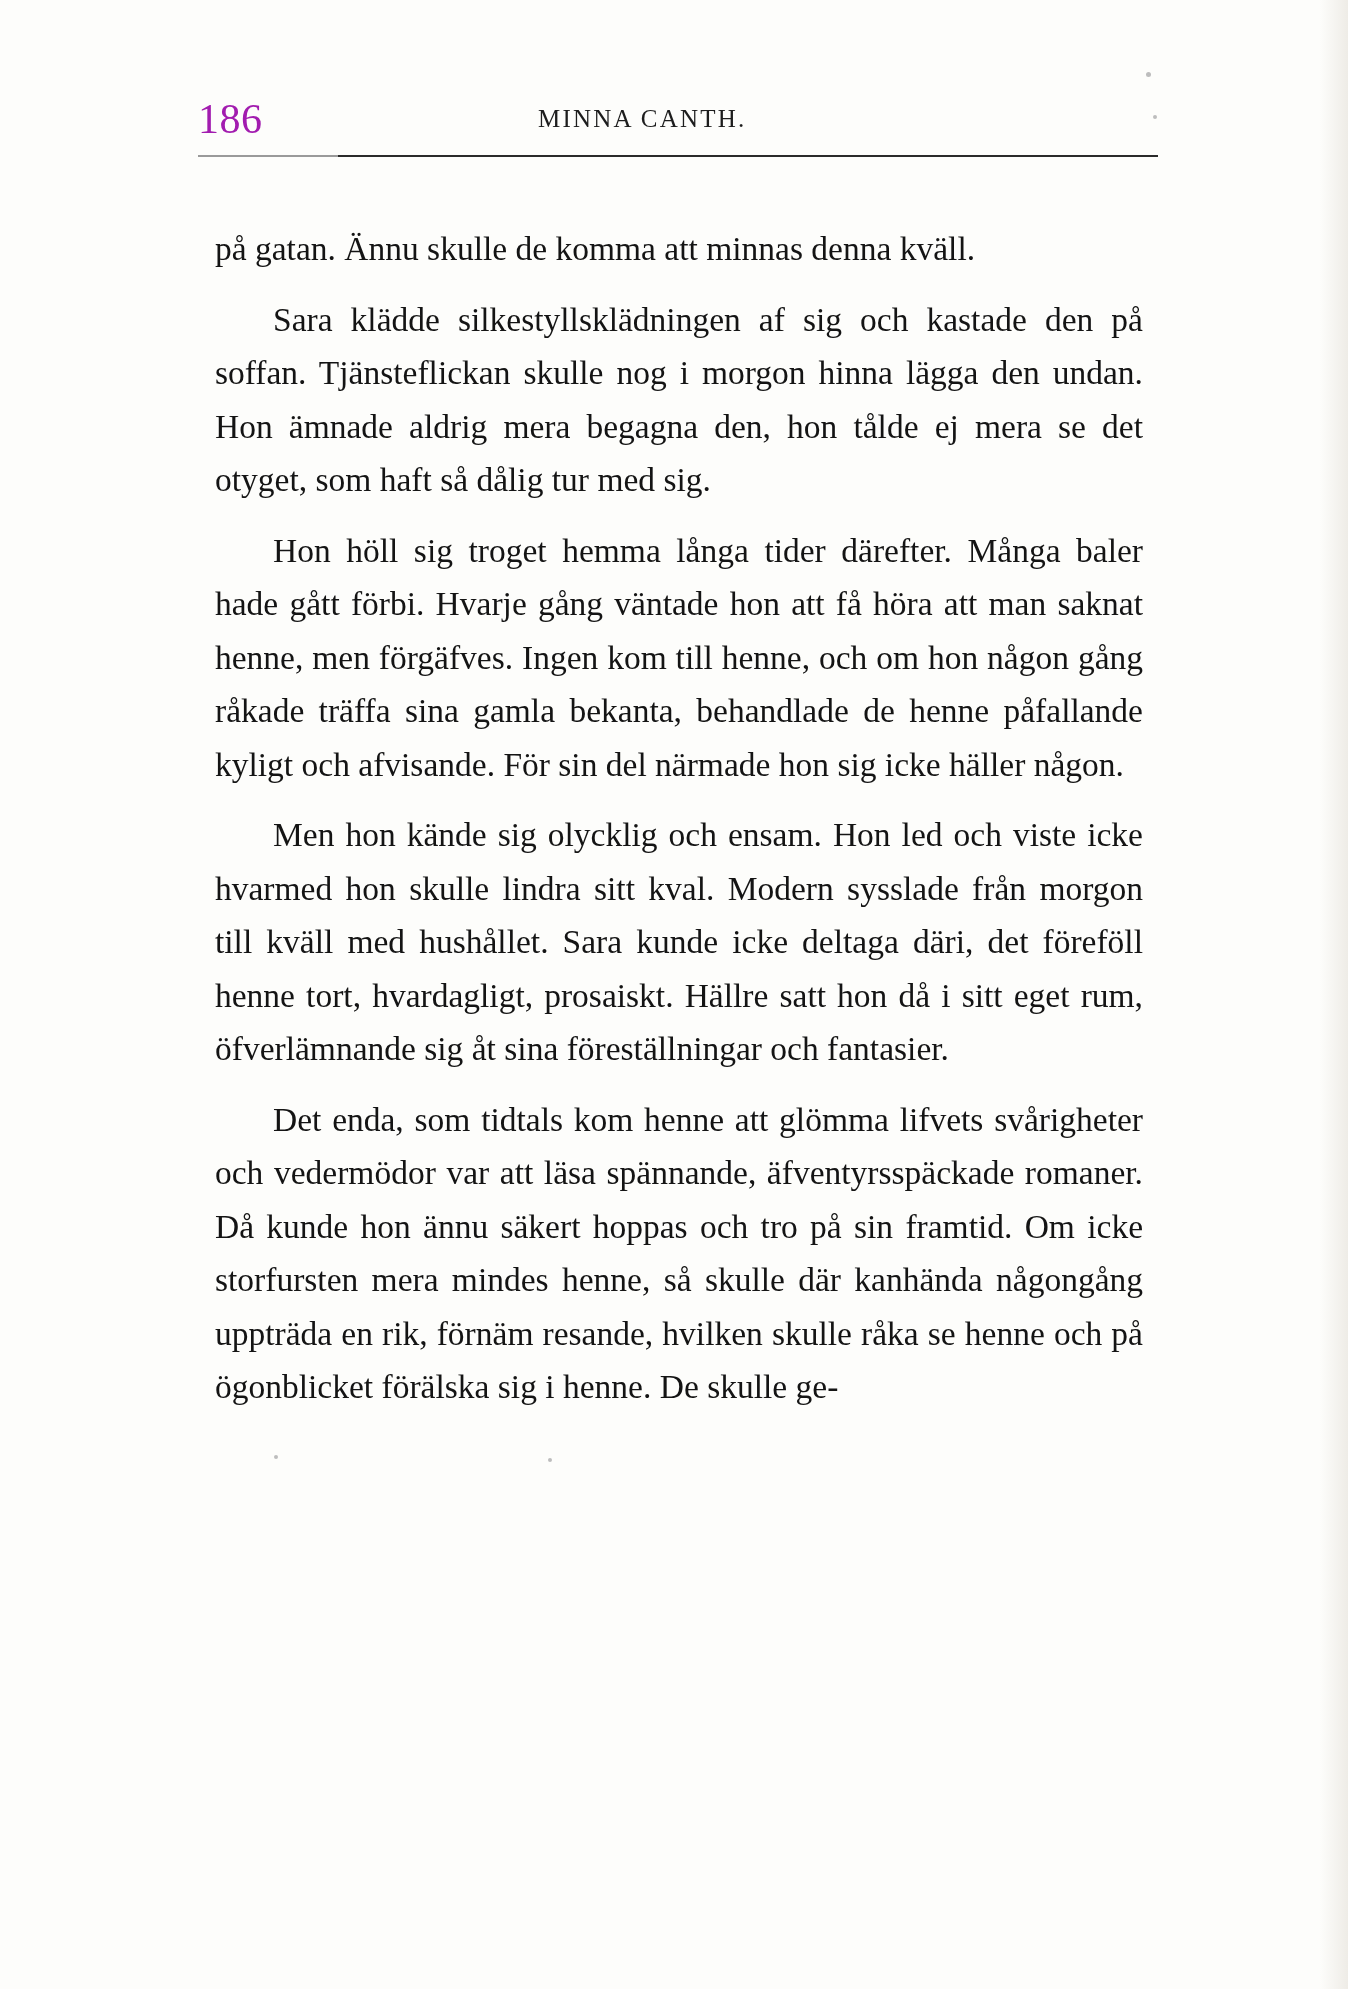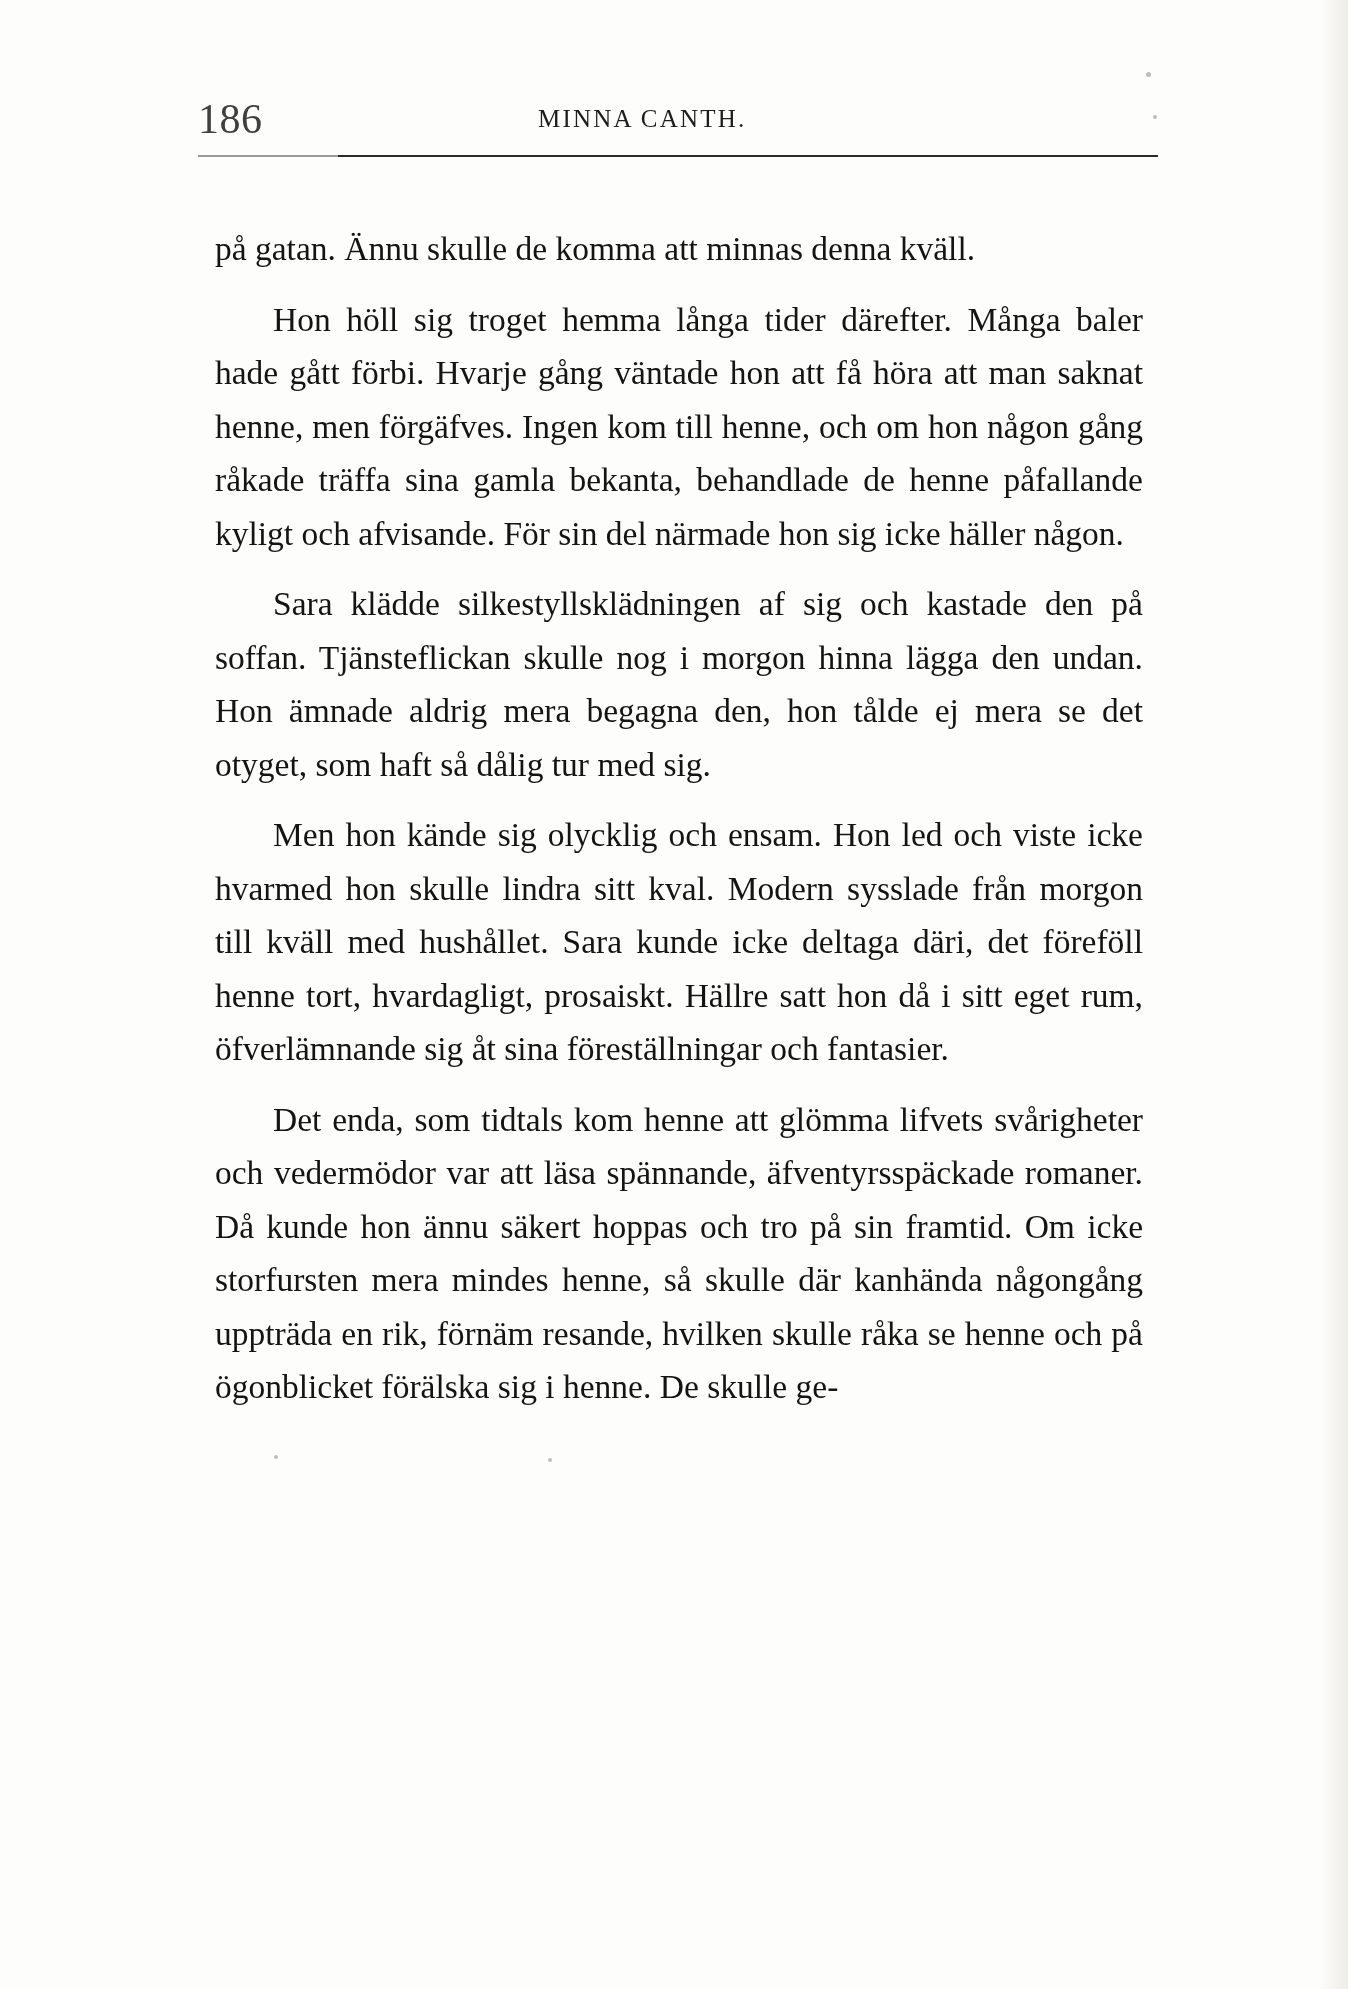--- a/index.html
+++ b/index.html
@@ -28,21 +28,21 @@
     left: 198px;
     width: 960px;
     height: 52px;
   }
   .folio {
     position: absolute;
     left: 0;
     top: 0;
     font-size: 42px;
     letter-spacing: 0.5px;
-    color: #404040;
+    color: #a21caf;
     font-family: "Liberation Serif", serif;
   }
   .running-head {
     position: absolute;
     left: 340px;
     top: 10px;
     font-size: 25px;
     letter-spacing: 2.2px;
     color: #1d1d1d;
     font-family: "Liberation Serif", serif;
@@ -110,22 +110,22 @@
   <div class="header">
     <div class="folio">186</div>
     <div class="running-head">MINNA CANTH.</div>
   </div>
 
   <div class="rule"></div>
   <div class="rule-fade"></div>
 
   <div class="body-text">
     <p>på gatan. Ännu skulle de komma att minnas denna kväll.</p>
+    <p class="indent">Sara klädde silkestyllsklädningen af sig och kastade den på soffan. Tjänsteflickan skulle nog i morgon hinna lägga den undan. Hon ämnade aldrig mera begagna den, hon tålde ej mera se det otyget, som haft så dålig tur med sig.</p>
     <p class="indent">Hon höll sig troget hemma långa tider därefter. Många baler hade gått förbi. Hvarje gång väntade hon att få höra att man saknat henne, men förgäfves. Ingen kom till henne, och om hon någon gång råkade träffa sina gamla bekanta, behandlade de henne påfallande kyligt och afvisande. För sin del närmade hon sig icke häller någon.</p>
-    <p class="indent">Sara klädde silkestyllsklädningen af sig och kastade den på soffan. Tjänsteflickan skulle nog i morgon hinna lägga den undan. Hon ämnade aldrig mera begagna den, hon tålde ej mera se det otyget, som haft så dålig tur med sig.</p>
     <p class="indent">Men hon kände sig olycklig och ensam. Hon led och viste icke hvarmed hon skulle lindra sitt kval. Modern sysslade från morgon till kväll med hushållet. Sara kunde icke deltaga däri, det föreföll henne tort, hvardagligt, prosaiskt. Hällre satt hon då i sitt eget rum, öfverlämnande sig åt sina föreställningar och fantasier.</p>
     <p class="indent">Det enda, som tidtals kom henne att glömma lifvets svårigheter och vedermödor var att läsa spännande, äfventyrsspäckade romaner. Då kunde hon ännu säkert hoppas och tro på sin framtid. Om icke storfursten mera mindes henne, så skulle där kanhända någongång uppträda en rik, förnäm resande, hvilken skulle råka se henne och på ögonblicket förälska sig i henne. De skulle ge-</p>
   </div>
 
   <div class="speck s1"></div>
   <div class="speck s2"></div>
   <div class="speck s3"></div>
   <div class="speck s4"></div>
 
   <div class="edge-shade"></div>

